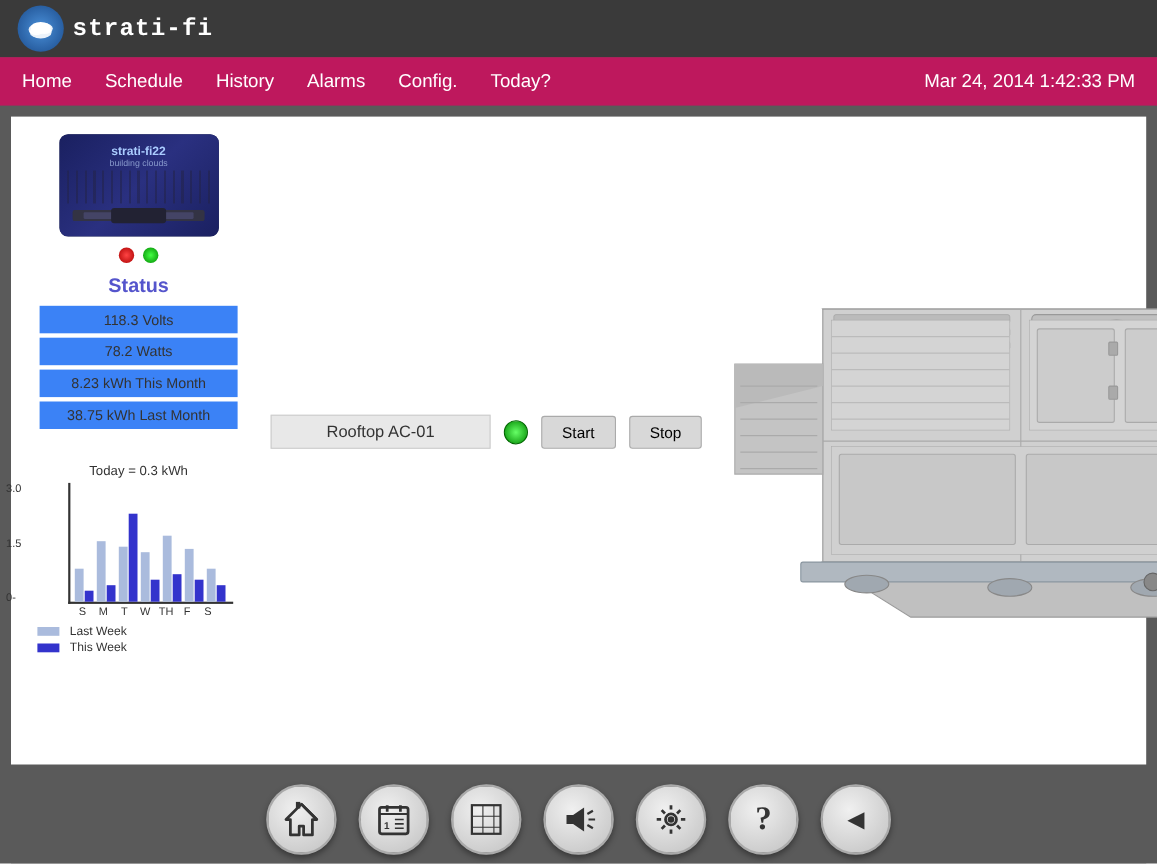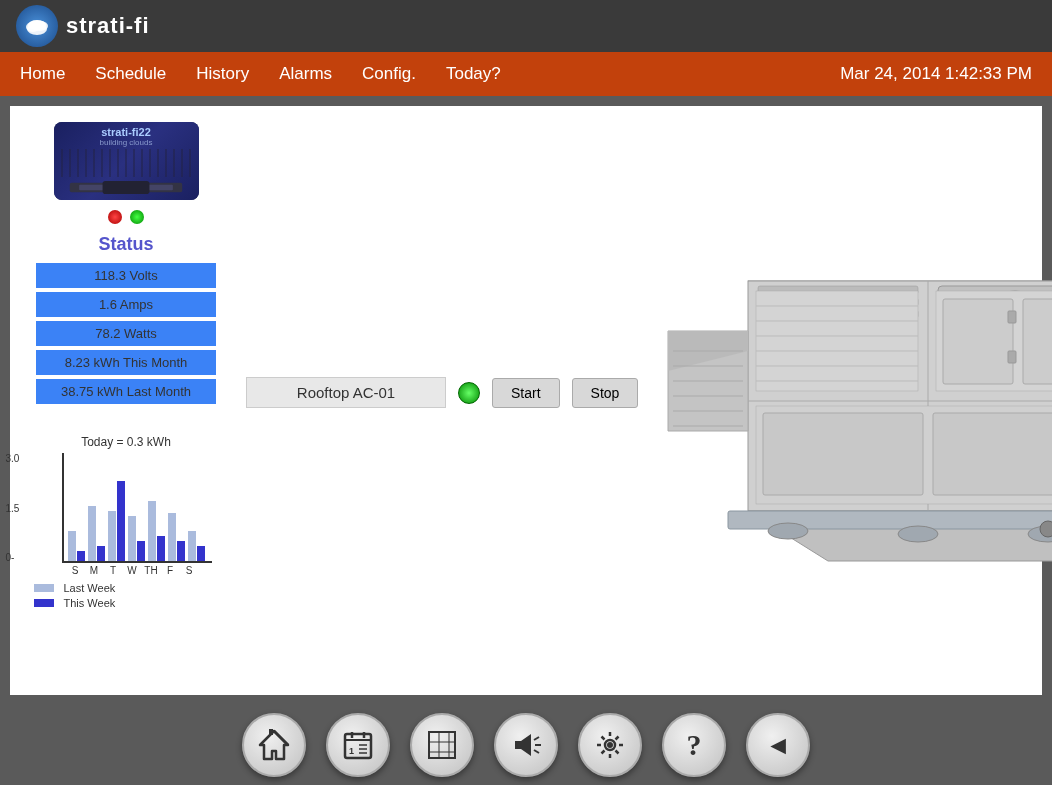--- a/index.html
+++ b/index.html
@@ -21,36 +21,37 @@
     }
     #logo-area {
       display: flex;
       align-items: center;
       gap: 8px;
       color: white;
       font-size: 22px;
       font-weight: bold;
       letter-spacing: 1px;
       min-width: 180px;
+      font-family: Liberation Mono, monospace;
     }
     #logo-icon {
       width: 42px;
       height: 42px;
       background: radial-gradient(circle, #4a90d9, #1a4a8a);
       border-radius: 50%;
       display: flex;
       align-items: center;
       justify-content: center;
       color: white;
       font-size: 18px;
     }
 
     
     #navbar {
-      background: #c2410c;
+      background: #be185d;
       display: flex;
       align-items: center;
       padding: 0 20px;
       height: 44px;
     }
     #nav-links {
       display: flex;
       gap: 30px;
       flex: 1;
     }
@@ -79,21 +80,21 @@
     
     #left-panel {
       width: 200px;
       flex-shrink: 0;
       display: flex;
       flex-direction: column;
       align-items: center;
     }
     #device-image {
       width: 145px;
-      height: 78px;
+      height: 93px;
       background: #1a2050;
       border-radius: 8px;
       position: relative;
       display: flex;
       flex-direction: column;
       align-items: center;
       justify-content: center;
       overflow: hidden;
       margin-bottom: 8px;
     }
@@ -362,21 +363,20 @@
       </div>
     </div>
     <div id="device-leds">
       <div class="led-red"></div>
       <div class="led-green"></div>
     </div>
 
     <div id="status-title">Status</div>
 
     <div class="status-row">118.3 Volts</div>
-    <div class="status-row">1.6 Amps</div>
     <div class="status-row">78.2 Watts</div>
     <div class="status-row">8.23 kWh This Month</div>
     <div class="status-row">38.75 kWh Last Month</div>
 
     <div id="chart-area">
       <div id="chart-title">Today = 0.3 kWh</div>
       <div style="display:flex; align-items:flex-end; gap:0; position:relative; padding-left:28px;">
         <div id="chart-y-labels">
           <span>3.0</span>
           <span>1.5</span>

